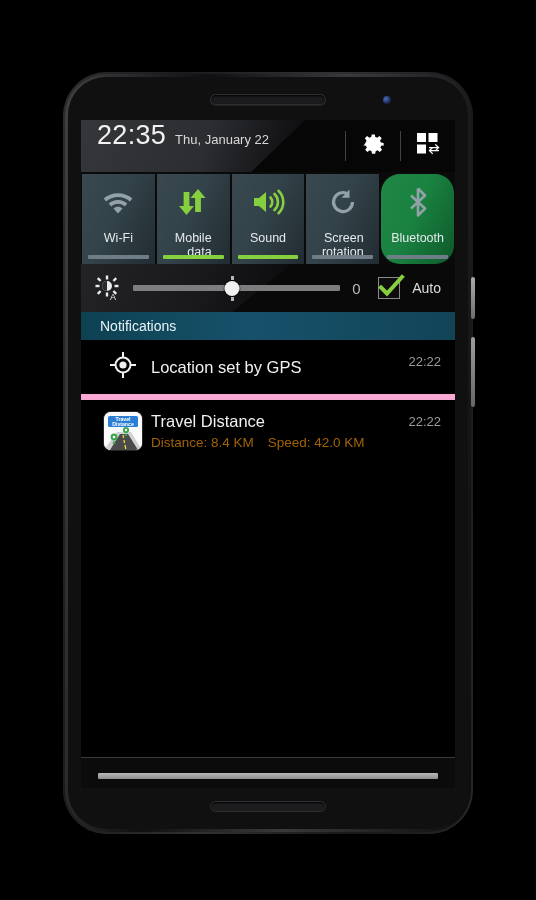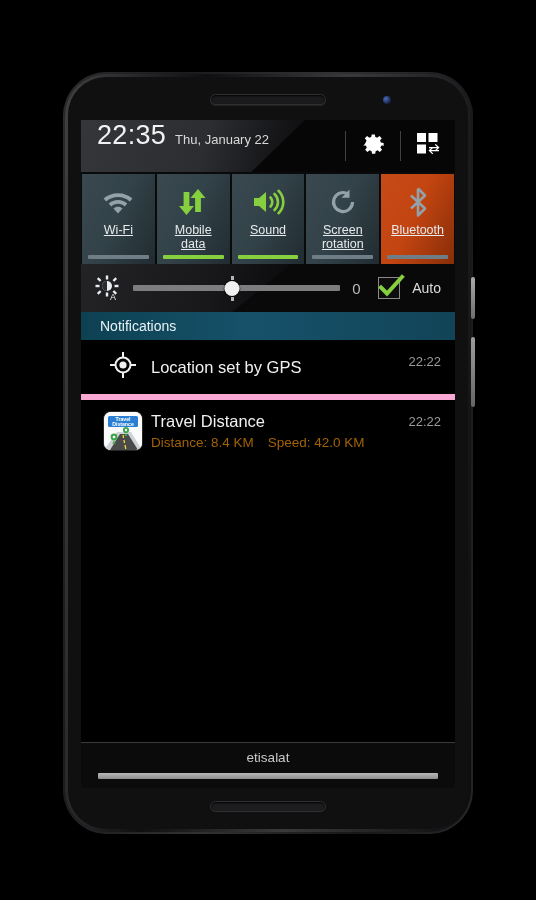--- a/index.html
+++ b/index.html
@@ -108,31 +108,31 @@
     height: 92px;
   }
   .tile {
     position: relative; flex: 1;
     background: #2f3f46;
     display: flex; flex-direction: column;
     align-items: center; justify-content: flex-start;
     padding-top: 9px;
     overflow: hidden;
   }
-  .tile.bluish { background: #c2410c; }
+  .tile.bluish { background: #15803d; border-radius: 19px; }
   .tile-sheen {
     position: absolute; inset: 0;
     background: linear-gradient(115deg, rgba(255,255,255,.05) 0%, rgba(255,255,255,.02) 45%, rgba(0,0,0,.30) 100%);
     pointer-events: none;
   }
   .tile-icon { height: 38px; display: flex; align-items: center; justify-content: center; position: relative; z-index: 2; }
   .tile-label {
     position: relative; z-index: 2;
-    font-size: 12.5px; color: #e6eaec; text-align: center;
-    line-height: 14px; margin-top: 2px; text-decoration: underline;
+    font-size: 12.5px; color: #e6eaec; text-align: right;
+    line-height: 14px; margin-top: 10px;
   }
   .tile-bar {
     position: absolute; left: 6px; right: 6px; bottom: 5px; height: 4px;
     background: #6f7e86; border-radius: 1px; z-index: 2;
   }
   .tile-bar.on { background: #86cf3e; }
 
   
   #brightness-row {
     position: relative;
@@ -416,18 +416,17 @@
           <div class="notif-sub">
             <span>Distance: 8.4 KM</span>
             <span>Speed: 42.0 KM</span>
           </div>
         </div>
         <div class="notif-time">22:22</div>
       </div>
     </div>
 
     <div id="carrier-bar">
-      <div id="carrier-name">etisalat</div>
       <div id="handle-bar"></div>
     </div>
 
   </div>
 </div>
 
 </body></html>

